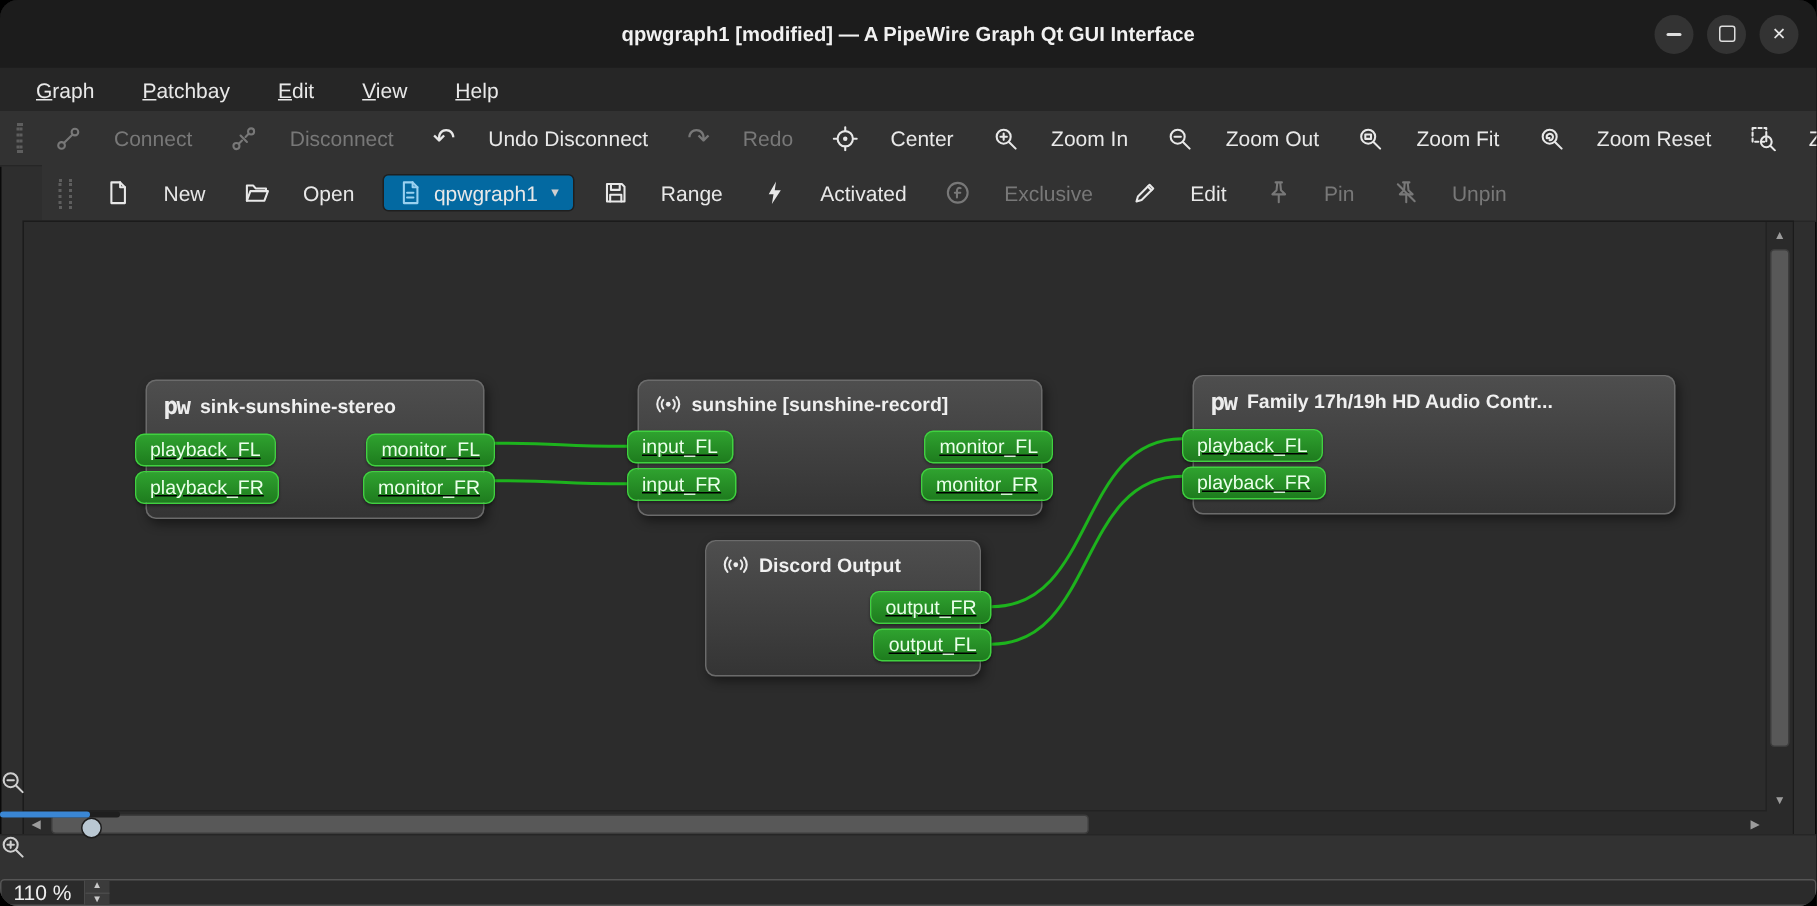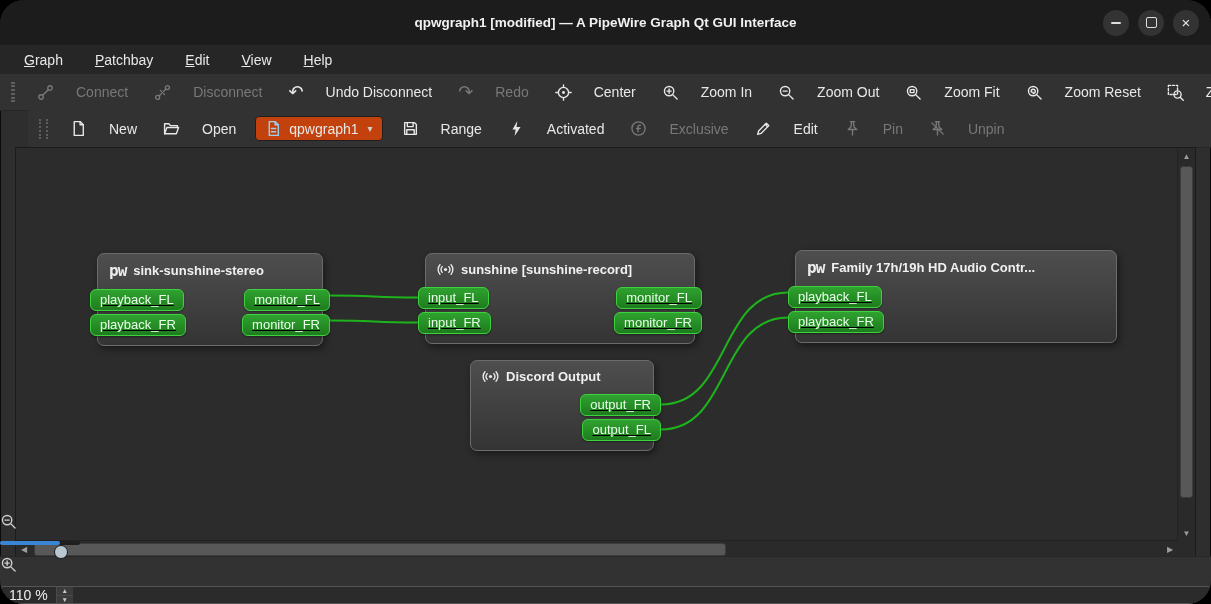--- a/index.html
+++ b/index.html
@@ -1,17 +1,17 @@
 <!DOCTYPE html>
 <html style="--port-fill: #2fa22f; --port-border: #3fd23f; --port-text: #eaffea;"><head>
 <meta charset="utf-8">
 <style>
   html,body{margin:0;padding:0;background:#000;}
   body{width:1211px;height:604px;font-family:"Liberation Sans","DejaVu Sans",sans-serif;-webkit-font-smoothing:antialiased;}
-  .window{position:absolute;top:0;left:0;width:1211px;height:604px;background:#2e2e2e;border-radius:24px;overflow:hidden;box-shadow:0 0 0 1px #0a0a0a inset;}
+  .window{position:absolute;top:0;left:0;width:1211px;height:604px;background:#2e2e2e;border-radius:12px;overflow:hidden;box-shadow:0 0 0 1px #0a0a0a inset;}
 
   
   .titlebar{position:absolute;top:0;left:0;right:0;height:45px;background:#1c1c1c;border-bottom:1px solid #121212;}
   .title-text{position:absolute;left:0;right:0;top:0;height:45px;display:flex;align-items:center;justify-content:center;color:#f1f1f1;font-weight:bold;font-size:13.5px;}
   .win-controls{position:absolute;right:12px;top:0;height:45px;display:flex;align-items:center;gap:9px;}
   .win-btn{width:26px;height:26px;border-radius:50%;background:#333333;display:flex;align-items:center;justify-content:center;color:#dedede;cursor:default;}
   .glyph-min{display:block;width:10px;height:2px;background:#dedede;border-radius:1px;}
   .glyph-max{display:block;width:9px;height:9px;border:1.5px solid #dedede;border-radius:2px;}
   .glyph-close{font-size:15px;line-height:1;color:#e6e6e6;}
 
@@ -22,21 +22,21 @@
 
   
   .toolbar{position:absolute;left:0;right:0;background:#323232;border-bottom:1px solid #262626;display:flex;align-items:center;gap:10px;padding-left:8px;}
   #toolbar-graph{top:74px;height:36px;}
   #toolbar-patchbay{top:110px;height:37px;margin-left:28px;}
   .tb-handle{width:5px;height:20px;border-left:2px dotted #5e5e5e;border-right:2px dotted #5e5e5e;margin:0 5px 0 3px;}
   .tb-items{display:flex;align-items:center;gap:12px;}
   .tbtn{display:flex;align-items:center;gap:22px;color:#e8e8e8;font-size:14px;padding:4px 7px;border-radius:4px;white-space:nowrap;}
   .tbtn.disabled{color:#787878;}
   .icon{display:inline-flex;align-items:center;justify-content:center;}
-  .combo{display:flex;align-items:center;gap:7px;background:#c2410c;border:1px solid #1f1f1f;border-radius:4px;padding:3px 9px;color:#e8e8e8;font-size:14px;}
+  .combo{display:flex;align-items:center;gap:7px;background:#0369a1;border:1px solid #1f1f1f;border-radius:4px;padding:3px 9px;color:#e8e8e8;font-size:14px;}
   .combo .combo-icon{color:#9ad1f0;}
   .caret{font-size:10px;color:#cfcfcf;margin-left:2px;}
 
   
   .main{position:absolute;top:147px;left:15px;right:15px;height:410px;border:1px solid #1b1b1b;background:#2c2c2c;}
   .canvas{position:absolute;top:0;left:0;right:17px;bottom:17px;background:#2c2c2c;overflow:hidden;}
   #wires{position:absolute;top:0;left:0;pointer-events:none;z-index:1;overflow:visible;}
   .node{position:absolute;z-index:2;background:linear-gradient(#4e4e4e,#343434);border:1px solid #6b6b6b;border-radius:7px;box-shadow:2px 3px 7px rgba(0,0,0,.45);padding:6px 0 8px;}
   .node-header{display:flex;align-items:center;gap:7px;padding:1px 11px 3px;color:#f0f0f0;font-weight:bold;font-size:13px;white-space:nowrap;overflow:hidden;}
   .node-icon{color:#ececec;}

